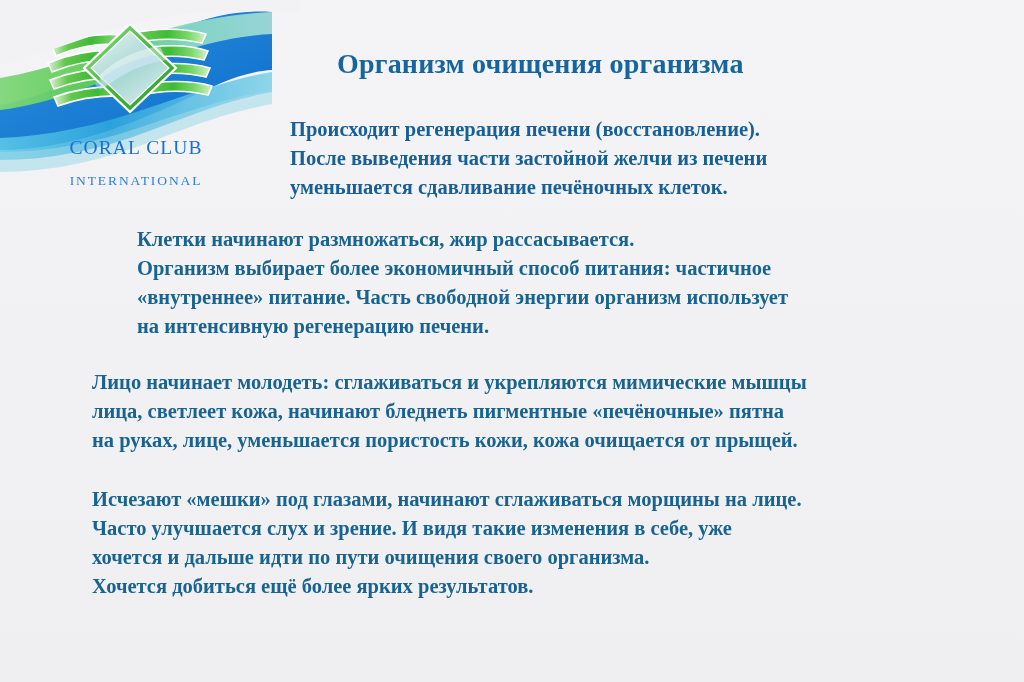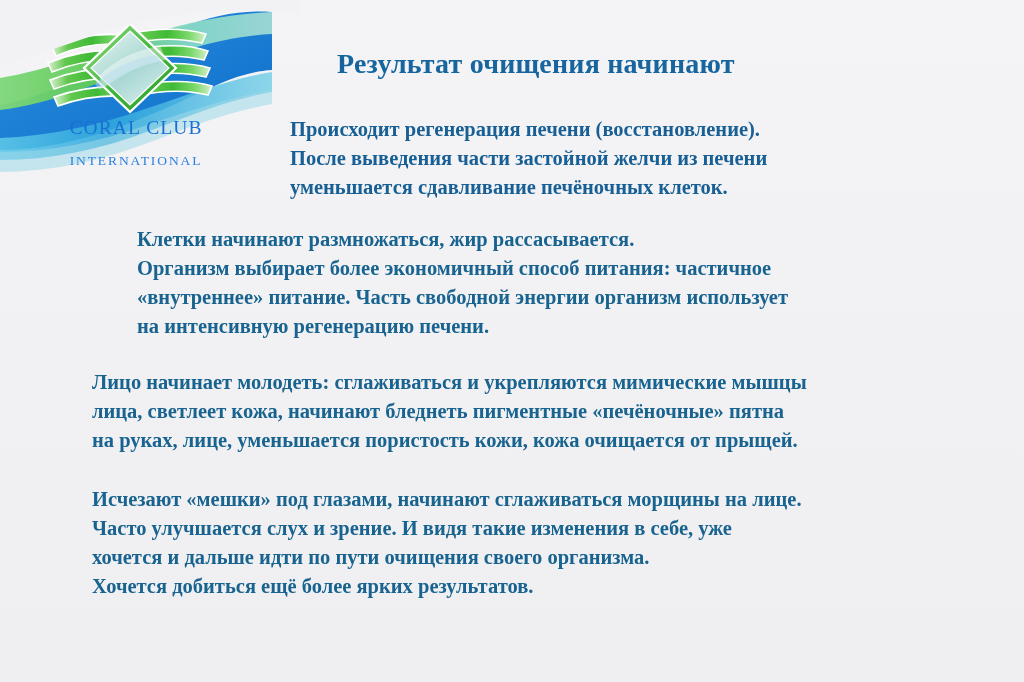--- a/index.html
+++ b/index.html
@@ -42,20 +42,21 @@
     line-height: 1;
     pointer-events: none;
   }
   .logo-name {
     font-family: "Liberation Serif", "DejaVu Serif", serif;
     font-size: 19.5px;
     letter-spacing: 1.1px;
     color: #1b6fd4;
     font-weight: 400;
     display: block;
+    margin-top: 20px;
   }
   .logo-sub {
     font-family: "Liberation Serif", "DejaVu Serif", serif;
     font-size: 13.5px;
     letter-spacing: 1.9px;
     color: #2a7fe0;
     font-weight: 400;
     display: block;
     margin-top: 16px;
   }
@@ -186,21 +187,21 @@
         <path d="M 0,0 L 300,0 L 300,14 C 240,6 170,12 110,30 C 66,44 30,58 0,66 Z" fill="#f2f2f4"></path>
       </g>
     </svg>
 
     <div class="logo-wordmark">
       <span class="logo-name">CORAL CLUB</span>
       <span class="logo-sub">INTERNATIONAL</span>
     </div>
   </div>
 
-  <div id="slide-title">Результат очищения начинают</div>
+  <div id="slide-title">Организм очищения организма</div>
 
   <div class="para" id="para-intro">Происходит регенерация печени (восстановление).
 После выведения части застойной желчи из печени
 уменьшается сдавливание печёночных клеток.</div>
 
   <div class="para" id="para-cells">Клетки начинают размножаться, жир рассасывается.
 Организм выбирает более экономичный способ питания: частичное
 «внутреннее» питание. Часть свободной энергии организм использует
 на интенсивную регенерацию печени.</div>
 

